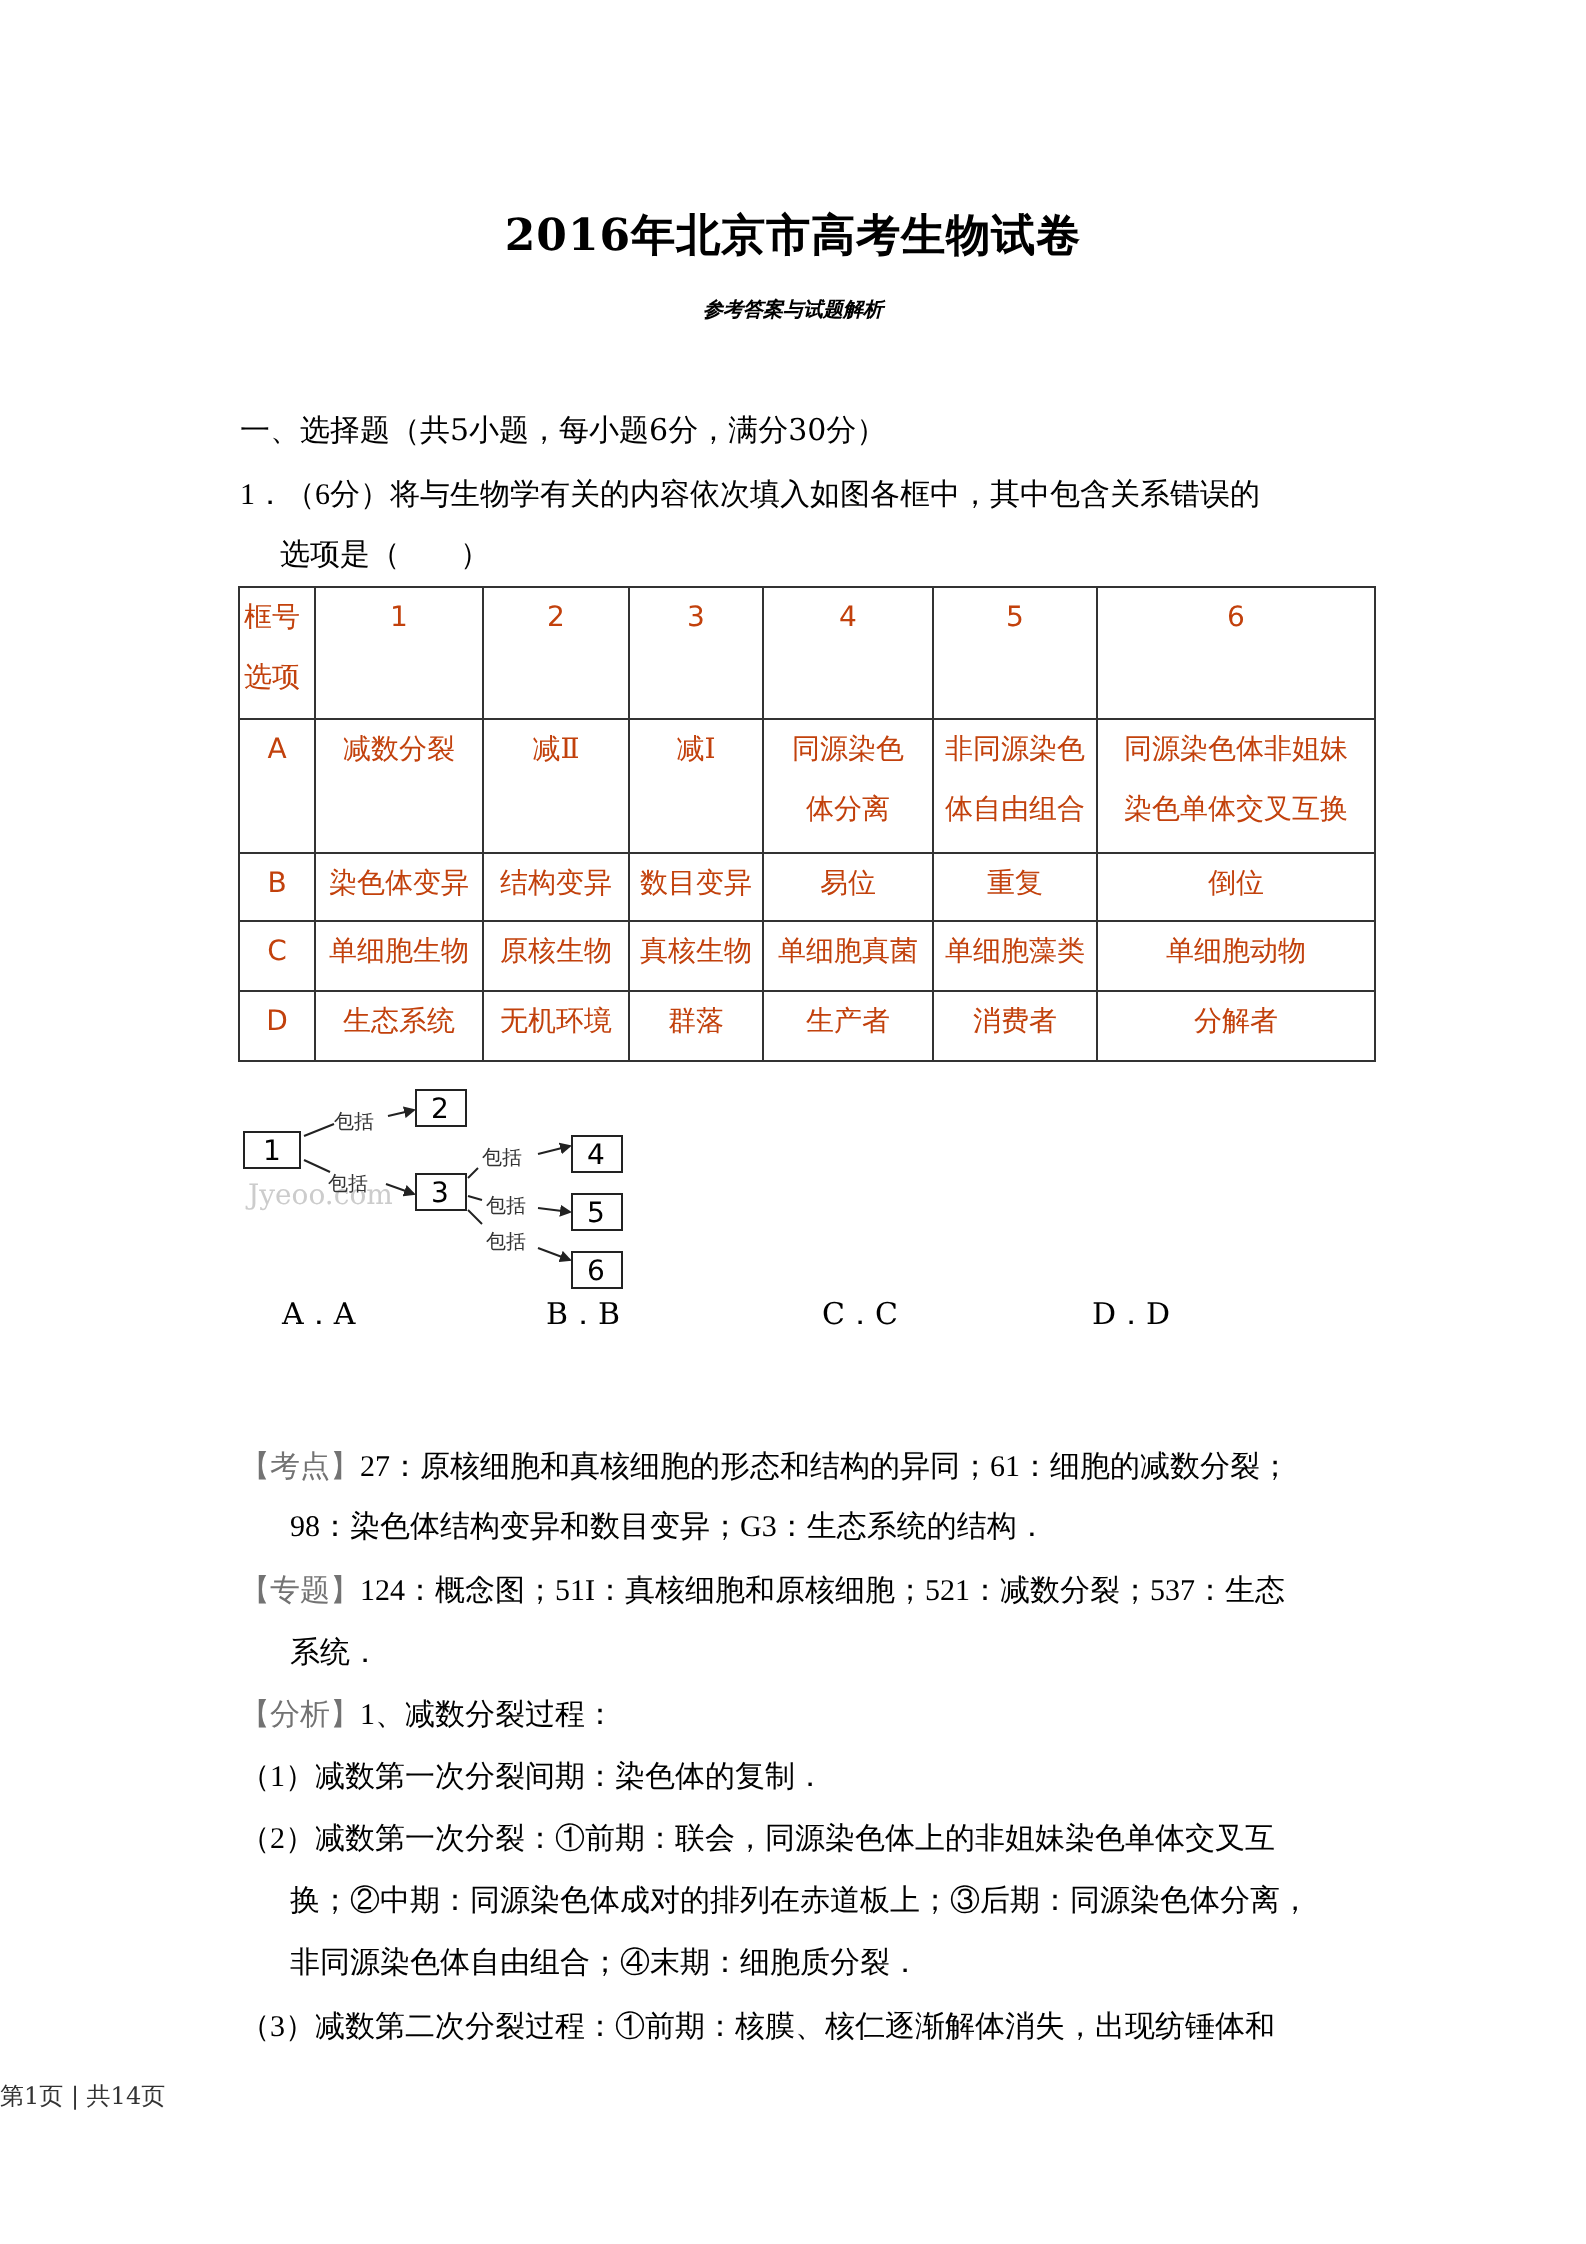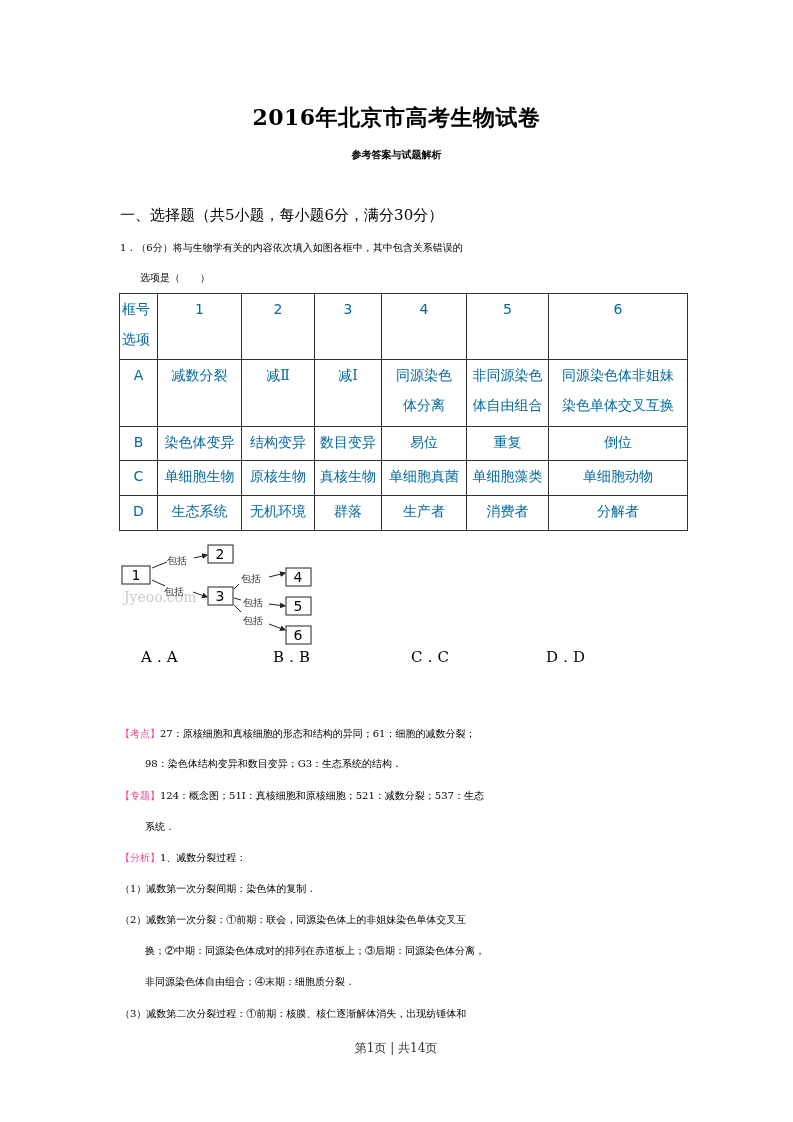--- a/index.html
+++ b/index.html
@@ -1,32 +1,32 @@
 <!DOCTYPE html>
 <html><head>
 <meta charset="utf-8">
 <style>
   html, body { margin: 0; padding: 0; background: #ffffff; }
   body { width: 793px; height: 1122px; position: relative; overflow: hidden;
          font-family: "DejaVu Serif", "Liberation Serif", serif; color: #000; }
   .abs { position: absolute; }
   .title { left: 0; width: 793px; top: 103px; text-align: center; font-size: 22px; font-weight: bold; letter-spacing: 0.5px; }
-  .subtitle { left: 0; width: 793px; top: 148px; text-align: center; font-size: 10px; font-weight: bold; }
+  .subtitle { left: 0; width: 793px; top: 148px; text-align: center; font-size: 10px; font-weight: bold; font-style: italic; }
   .section { left: 120px; top: 206px; font-size: 15px; font-weight: normal; }
-  .line { font-size: 10px; line-height: 20px; white-space: nowrap; }
+  .line { font-size: 15px; line-height: 20px; white-space: nowrap; font-family: Liberation Serif, serif; }
   .q1 { left: 120px; top: 238px; }
   .q1b { left: 140px; top: 268px; }
   table.grid { position: absolute; left: 119px; top: 293px; border-collapse: collapse;
-               font-family: "DejaVu Sans", "Liberation Sans", sans-serif; font-size: 14px; color: #0369a1; }
+               font-family: "DejaVu Sans", "Liberation Sans", sans-serif; font-size: 14px; color: #c2410c; }
   table.grid td { border: 1.5px solid #333; text-align: center; vertical-align: top; padding: 0; line-height: 30px; }
   table.grid td.hdr0 { text-align: left; padding-left: 2px; }
   .diagram { left: 119px; top: 540px; width: 200px; height: 110px; }
   .opts { top: 648px; font-size: 15px; }
-  .tag { color: #ec4899; }
-  .footer { left: 0; width: 792px; top: 1040px; text-align: center; font-size: 12px; color: #333; }
+  .tag { color: #737373; }
+  .footer { left: 0; width: 792px; top: 1040px; font-size: 12px; color: #333; }
 </style>
 </head>
 <body>
 
 <div class="abs title">2016年北京市高考生物试卷</div>
 <div class="abs subtitle">参考答案与试题解析</div>
 <div class="abs section">一、选择题（共5小题，每小题6分，满分30分）</div>
 
 <div class="abs line q1">1．（6分）将与生物学有关的内容依次填入如图各框中，其中包含关系错误的</div>
 <div class="abs line q1b">选项是（　　）</div>

